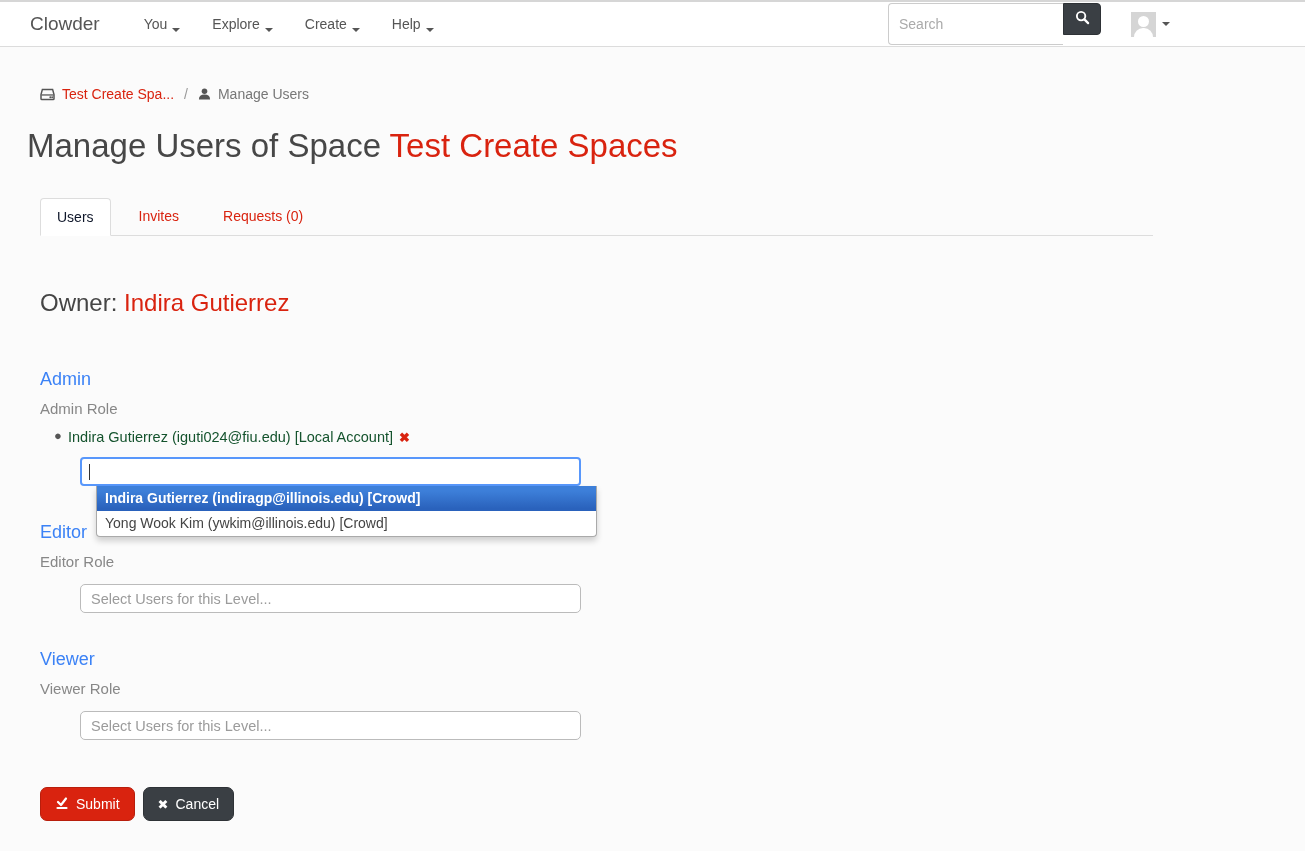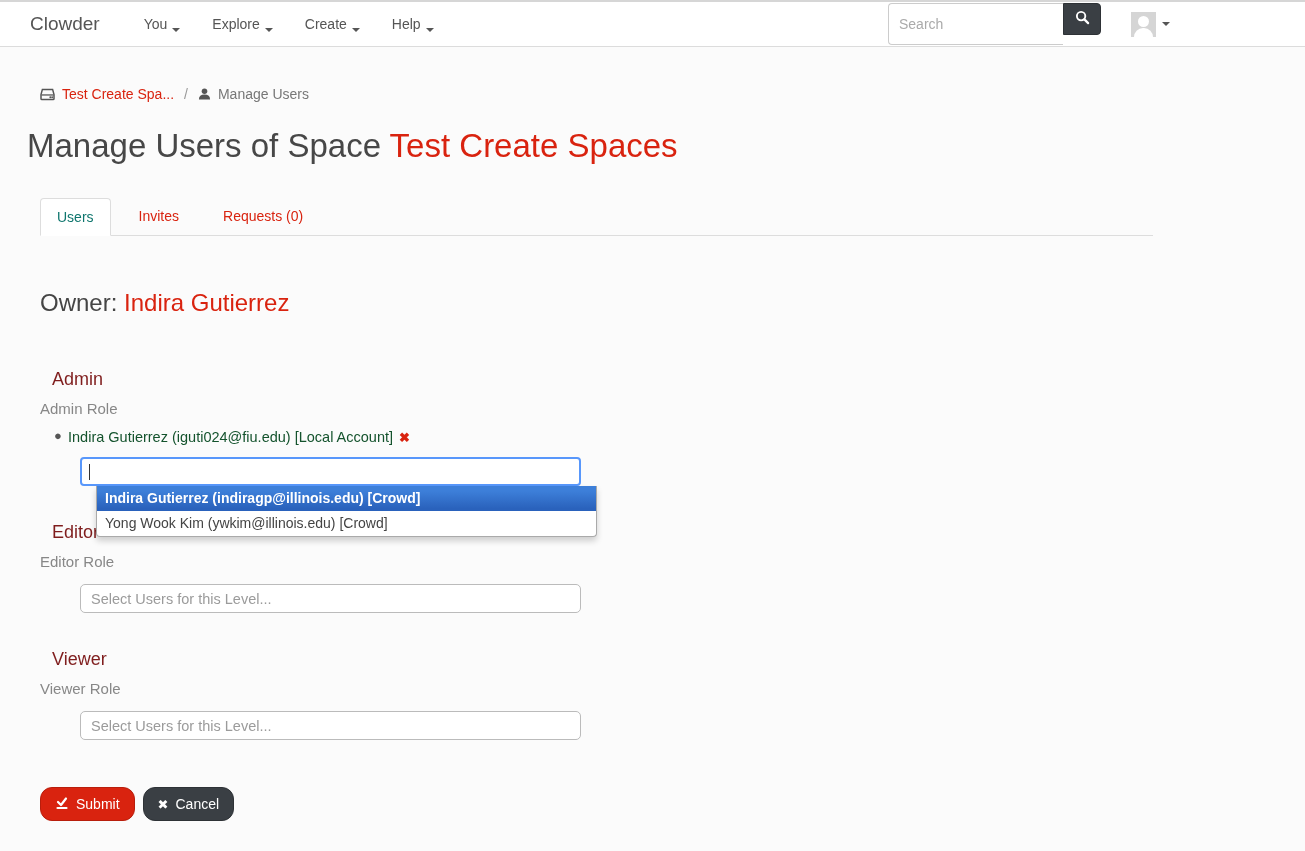--- a/index.html
+++ b/index.html
@@ -143,43 +143,42 @@
     list-style: none;
   }
   .tab {
     font-size: 14px;
     padding: 10px 16px;
     margin-bottom: -1px;
     cursor: pointer;
     color: #d9230f;
   }
   .tab.active {
-    color: #0f766e;
+    color: #0f172a;
     background: #fff;
     border: 1px solid #ddd;
     border-bottom: 1px solid #fff;
     border-radius: 4px 4px 0 0;
   }
   .tab:not(.active) { margin-left: 12px; }
 
   
   .owner {
     margin-top: 53px;
     font-size: 24px;
     font-weight: 400;
     color: #454545;
   }
   .owner a { color: #d9230f; text-decoration: none; cursor: pointer; }
 
   
   .section-heading {
     font-size: 18px;
     font-weight: 500;
-    color: #7f1d1d;
-    margin-left: 12px;
+    color: #3b82f6;
   }
   .role-label {
     margin-top: 10px;
     font-size: 15px;
     color: #878787;
   }
   .admin-section { margin-top: 52px; }
 
   .member-list {
     list-style: none;
@@ -275,21 +274,21 @@
 
   
   .actions {
     margin-top: 47px;
     display: flex;
     gap: 8px;
   }
   .btn {
     height: 34px;
     padding: 0 14px;
-    border-radius: 12px;
+    border-radius: 7px;
     font-size: 14px;
     font-weight: 500;
     color: #fff;
     display: inline-flex;
     align-items: center;
     gap: 7px;
     cursor: pointer;
     font-family: "Liberation Sans", sans-serif;
   }
   .btn-submit { background: #d9230f; border: 1px solid #b81e0c; }

